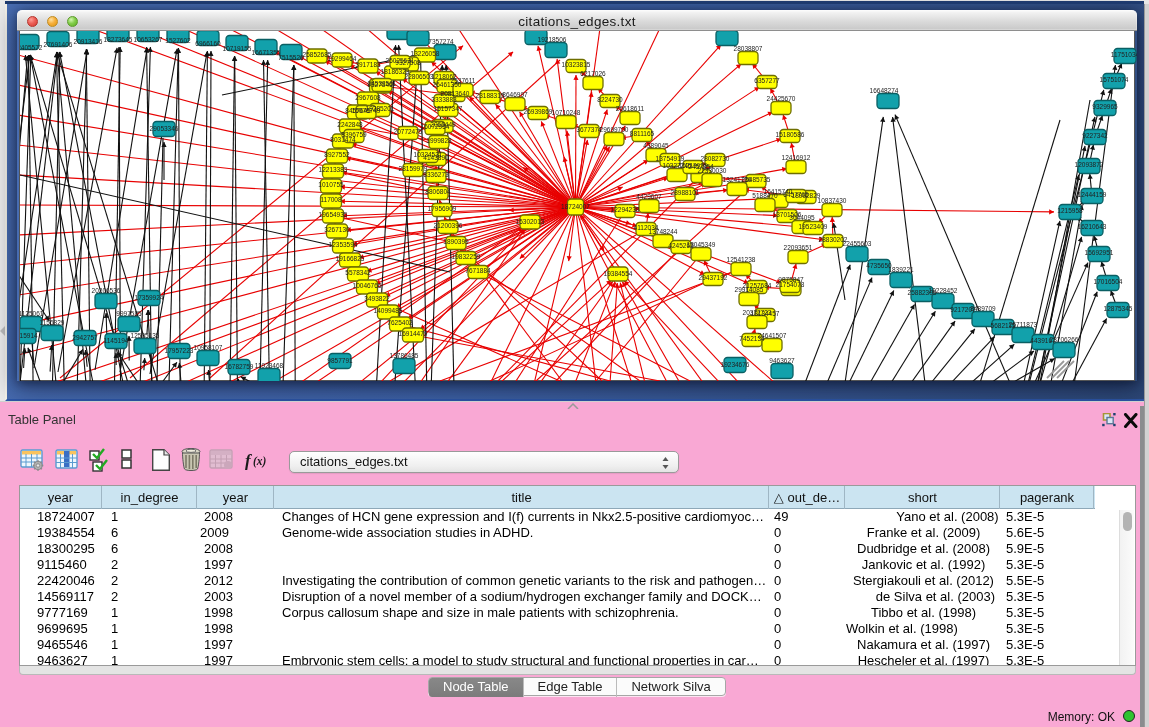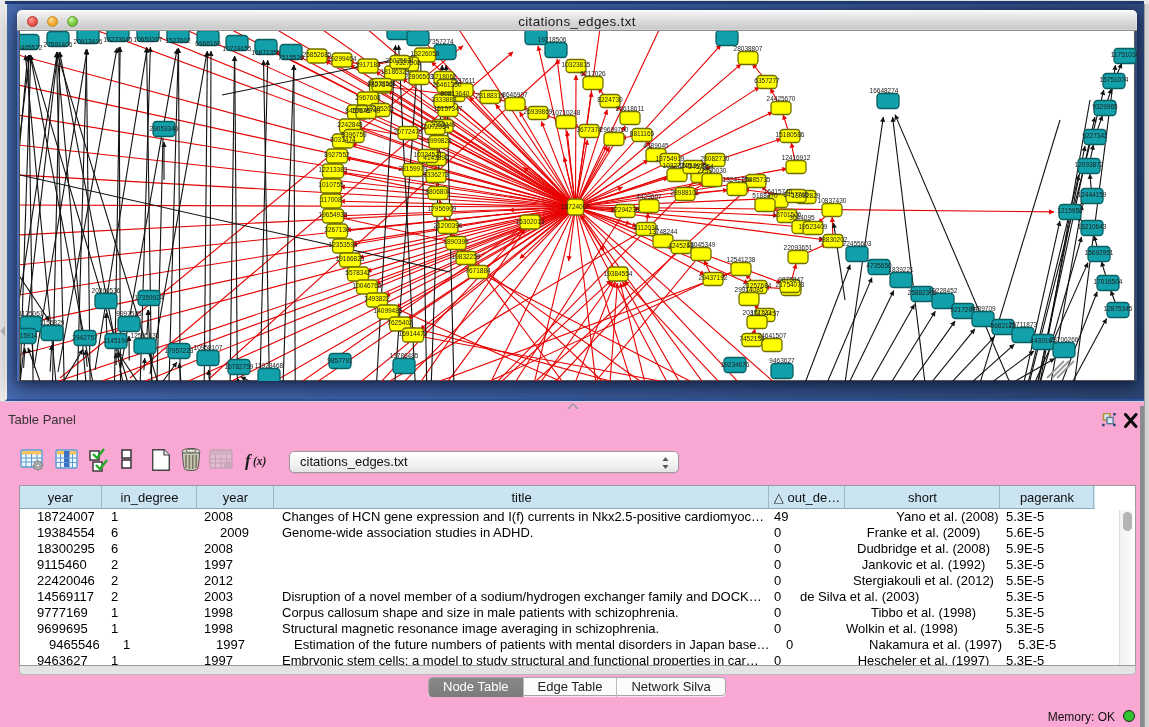--- a/index.html
+++ b/index.html
@@ -1098,21 +1098,21 @@
         <div class="cell" style="left:91px;width:85px">1</div>
         <div class="cell" style="left:184px;width:69px">2008</div>
         <div class="cell" style="left:262px;width:486px">Changes of HCN gene expression and I(f) currents in Nkx2.5-positive cardiomyoc…</div>
         <div class="cell" style="left:754px;width:70px">49</div>
         <div class="cell" style="left:850px;width:155px;text-align:center">Yano et al. (2008)</div>
         <div class="cell" style="left:986px;width:87px">5.3E-5</div>
       </div>
       <div class="row" style="left:0;top:39px;width:1075px">
         <div class="cell" style="left:17px;width:64px">19384554</div>
         <div class="cell" style="left:91px;width:85px">6</div>
-        <div class="cell" style="left:200px;width:69px">2009</div>
+        <div class="cell" style="left:180px;width:69px">2009</div>
         <div class="cell" style="left:262px;width:486px">Genome-wide association studies in ADHD.</div>
         <div class="cell" style="left:754px;width:70px">0</div>
         <div class="cell" style="left:826px;width:155px;text-align:center">Franke et al. (2009)</div>
         <div class="cell" style="left:986px;width:87px">5.6E-5</div>
       </div>
       <div class="row" style="left:0;top:55px;width:1075px">
         <div class="cell" style="left:17px;width:64px">18300295</div>
         <div class="cell" style="left:91px;width:85px">6</div>
         <div class="cell" style="left:184px;width:69px">2008</div>
         <div class="cell" style="left:754px;width:70px">0</div>
@@ -1124,56 +1124,55 @@
         <div class="cell" style="left:91px;width:85px">2</div>
         <div class="cell" style="left:184px;width:69px">1997</div>
         <div class="cell" style="left:754px;width:70px">0</div>
         <div class="cell" style="left:826px;width:155px;text-align:center">Jankovic et al. (1992)</div>
         <div class="cell" style="left:986px;width:87px">5.3E-5</div>
       </div>
       <div class="row" style="left:0;top:87px;width:1075px">
         <div class="cell" style="left:17px;width:64px">22420046</div>
         <div class="cell" style="left:91px;width:85px">2</div>
         <div class="cell" style="left:184px;width:69px">2012</div>
+        <div class="cell" style="left:262px;width:486px">Investigating the contribution of common genetic variants to the risk and pathogen…</div>
         <div class="cell" style="left:754px;width:70px">0</div>
         <div class="cell" style="left:826px;width:155px;text-align:center">Stergiakouli et al. (2012)</div>
         <div class="cell" style="left:986px;width:87px">5.5E-5</div>
       </div>
       <div class="row" style="left:0;top:103px;width:1075px">
         <div class="cell" style="left:17px;width:64px">14569117</div>
         <div class="cell" style="left:91px;width:85px">2</div>
         <div class="cell" style="left:184px;width:69px">2003</div>
         <div class="cell" style="left:262px;width:486px">Disruption of a novel member of a sodium/hydrogen exchanger family and DOCK…</div>
         <div class="cell" style="left:754px;width:70px">0</div>
-        <div class="cell" style="left:780px;width:155px;text-align:left">de Silva et al. (2003)</div>
+        <div class="cell" style="left:820px;width:155px;text-align:right">de Silva et al. (2003)</div>
         <div class="cell" style="left:986px;width:87px">5.3E-5</div>
       </div>
       <div class="row" style="left:0;top:119px;width:1075px">
         <div class="cell" style="left:17px;width:64px">9777169</div>
         <div class="cell" style="left:91px;width:85px">1</div>
         <div class="cell" style="left:184px;width:69px">1998</div>
         <div class="cell" style="left:262px;width:486px">Corpus callosum shape and size in male patients with schizophrenia.</div>
         <div class="cell" style="left:754px;width:70px">0</div>
         <div class="cell" style="left:826px;width:155px;text-align:center">Tibbo et al. (1998)</div>
         <div class="cell" style="left:986px;width:87px">5.3E-5</div>
       </div>
       <div class="row" style="left:0;top:135px;width:1075px">
         <div class="cell" style="left:17px;width:64px">9699695</div>
         <div class="cell" style="left:91px;width:85px">1</div>
         <div class="cell" style="left:184px;width:69px">1998</div>
-        <div class="cell" style="left:262px;width:486px">Structural magnetic resonance image averaging in schizophrenia.</div>
         <div class="cell" style="left:754px;width:70px">0</div>
         <div class="cell" style="left:826px;width:155px;">Wolkin et al. (1998)</div>
         <div class="cell" style="left:986px;width:87px">5.3E-5</div>
       </div>
-      <div class="row" style="left:12px;top:151px;width:1075px">
+      <div class="row" style="left:0;top:151px;width:1075px">
         <div class="cell" style="left:17px;width:64px">9465546</div>
         <div class="cell" style="left:91px;width:85px">1</div>
         <div class="cell" style="left:184px;width:69px">1997</div>
-        <div class="cell" style="left:262px;width:486px">Estimation of the future numbers of patients with mental disorders in Japan base…</div>
         <div class="cell" style="left:754px;width:70px">0</div>
         <div class="cell" style="left:826px;width:155px;text-align:center">Nakamura et al. (1997)</div>
         <div class="cell" style="left:986px;width:87px">5.3E-5</div>
       </div>
       <div class="row" style="left:0;top:167px;width:1075px">
         <div class="cell" style="left:17px;width:64px">9463627</div>
         <div class="cell" style="left:91px;width:85px">1</div>
         <div class="cell" style="left:184px;width:69px">1997</div>
         <div class="cell" style="left:262px;width:486px">Embryonic stem cells: a model to study structural and functional properties in car…</div>
         <div class="cell" style="left:754px;width:70px">0</div>

